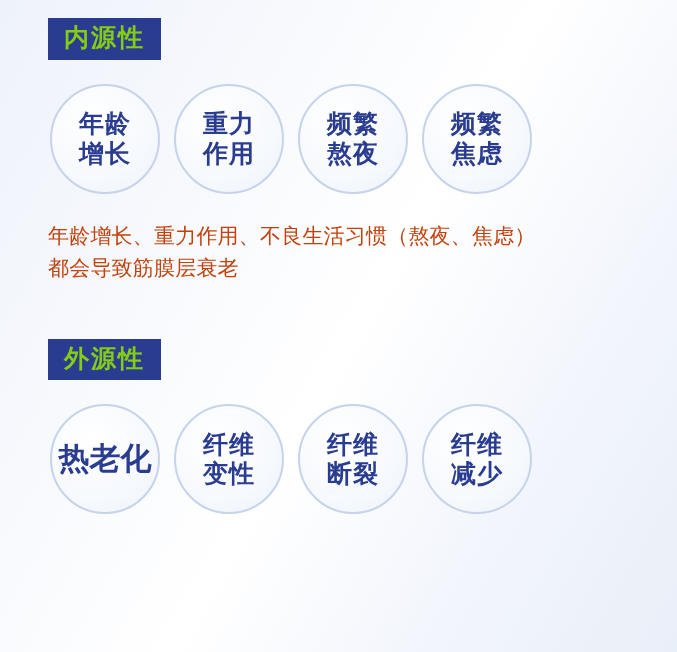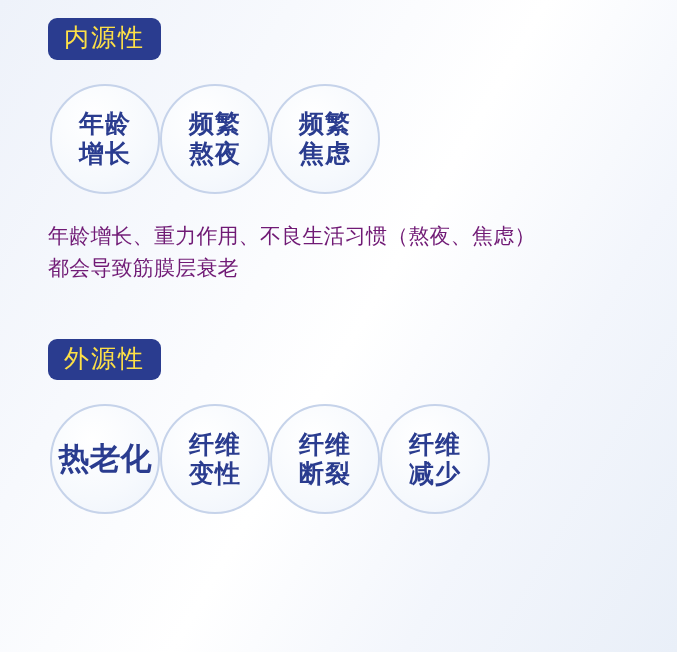--- a/index.html
+++ b/index.html
@@ -24,31 +24,32 @@
   }
   .section {
     position: relative;
   }
   .section-1 { padding-top: 18px; }
   .section-2 { padding-top: 28px; }
 
   .badge {
     display: inline-block;
     background: #2a3c8f;
-    color: #fde047;
+    color: #84cc16;
     font-size: 25px;
-    font-weight: normal;
+    font-weight: bold;
     letter-spacing: 2px;
     padding: 6px 16px 8px 16px;
     line-height: 1.1;
-    border-radius: 9px;
+    border-radius: 0;
   }
 
   .circle-row {
     display: flex;
+    gap: 14px;
     margin-top: 24px;
     padding-left: 2px;
   }
   .circle {
     width: 110px;
     height: 110px;
     border-radius: 50%;
     border: 2px solid #c6d3ea;
     background: radial-gradient(circle at 38% 32%, #ffffff 0%, #f6f9fd 60%, #eef3fb 100%);
     display: flex;
@@ -68,21 +69,21 @@
   }
   .circle-text.single {
     font-size: 31px;
     letter-spacing: 0px;
   }
 
   .caption {
     margin-top: 26px;
     font-size: 21px;
     line-height: 1.55;
-    color: #701a75;
+    color: #c2410c;
     letter-spacing: 0.2px;
     white-space: pre-line;
     font-weight: 500;
   }
 
   .spacer {
     height: 26px;
   }
 </style>
 </head>
@@ -90,20 +91,24 @@
 
 <div class="page">
 
   <div class="section section-1">
     <div class="badge">内源性</div>
 
     <div class="circle-row">
       <div class="circle">
         <span class="circle-text">年龄
 增长</span>
+      </div>
+      <div class="circle">
+        <span class="circle-text">重力
+作用</span>
       </div>
       <div class="circle">
         <span class="circle-text">频繁
 熬夜</span>
       </div>
       <div class="circle">
         <span class="circle-text">频繁
 焦虑</span>
       </div>
     </div>

